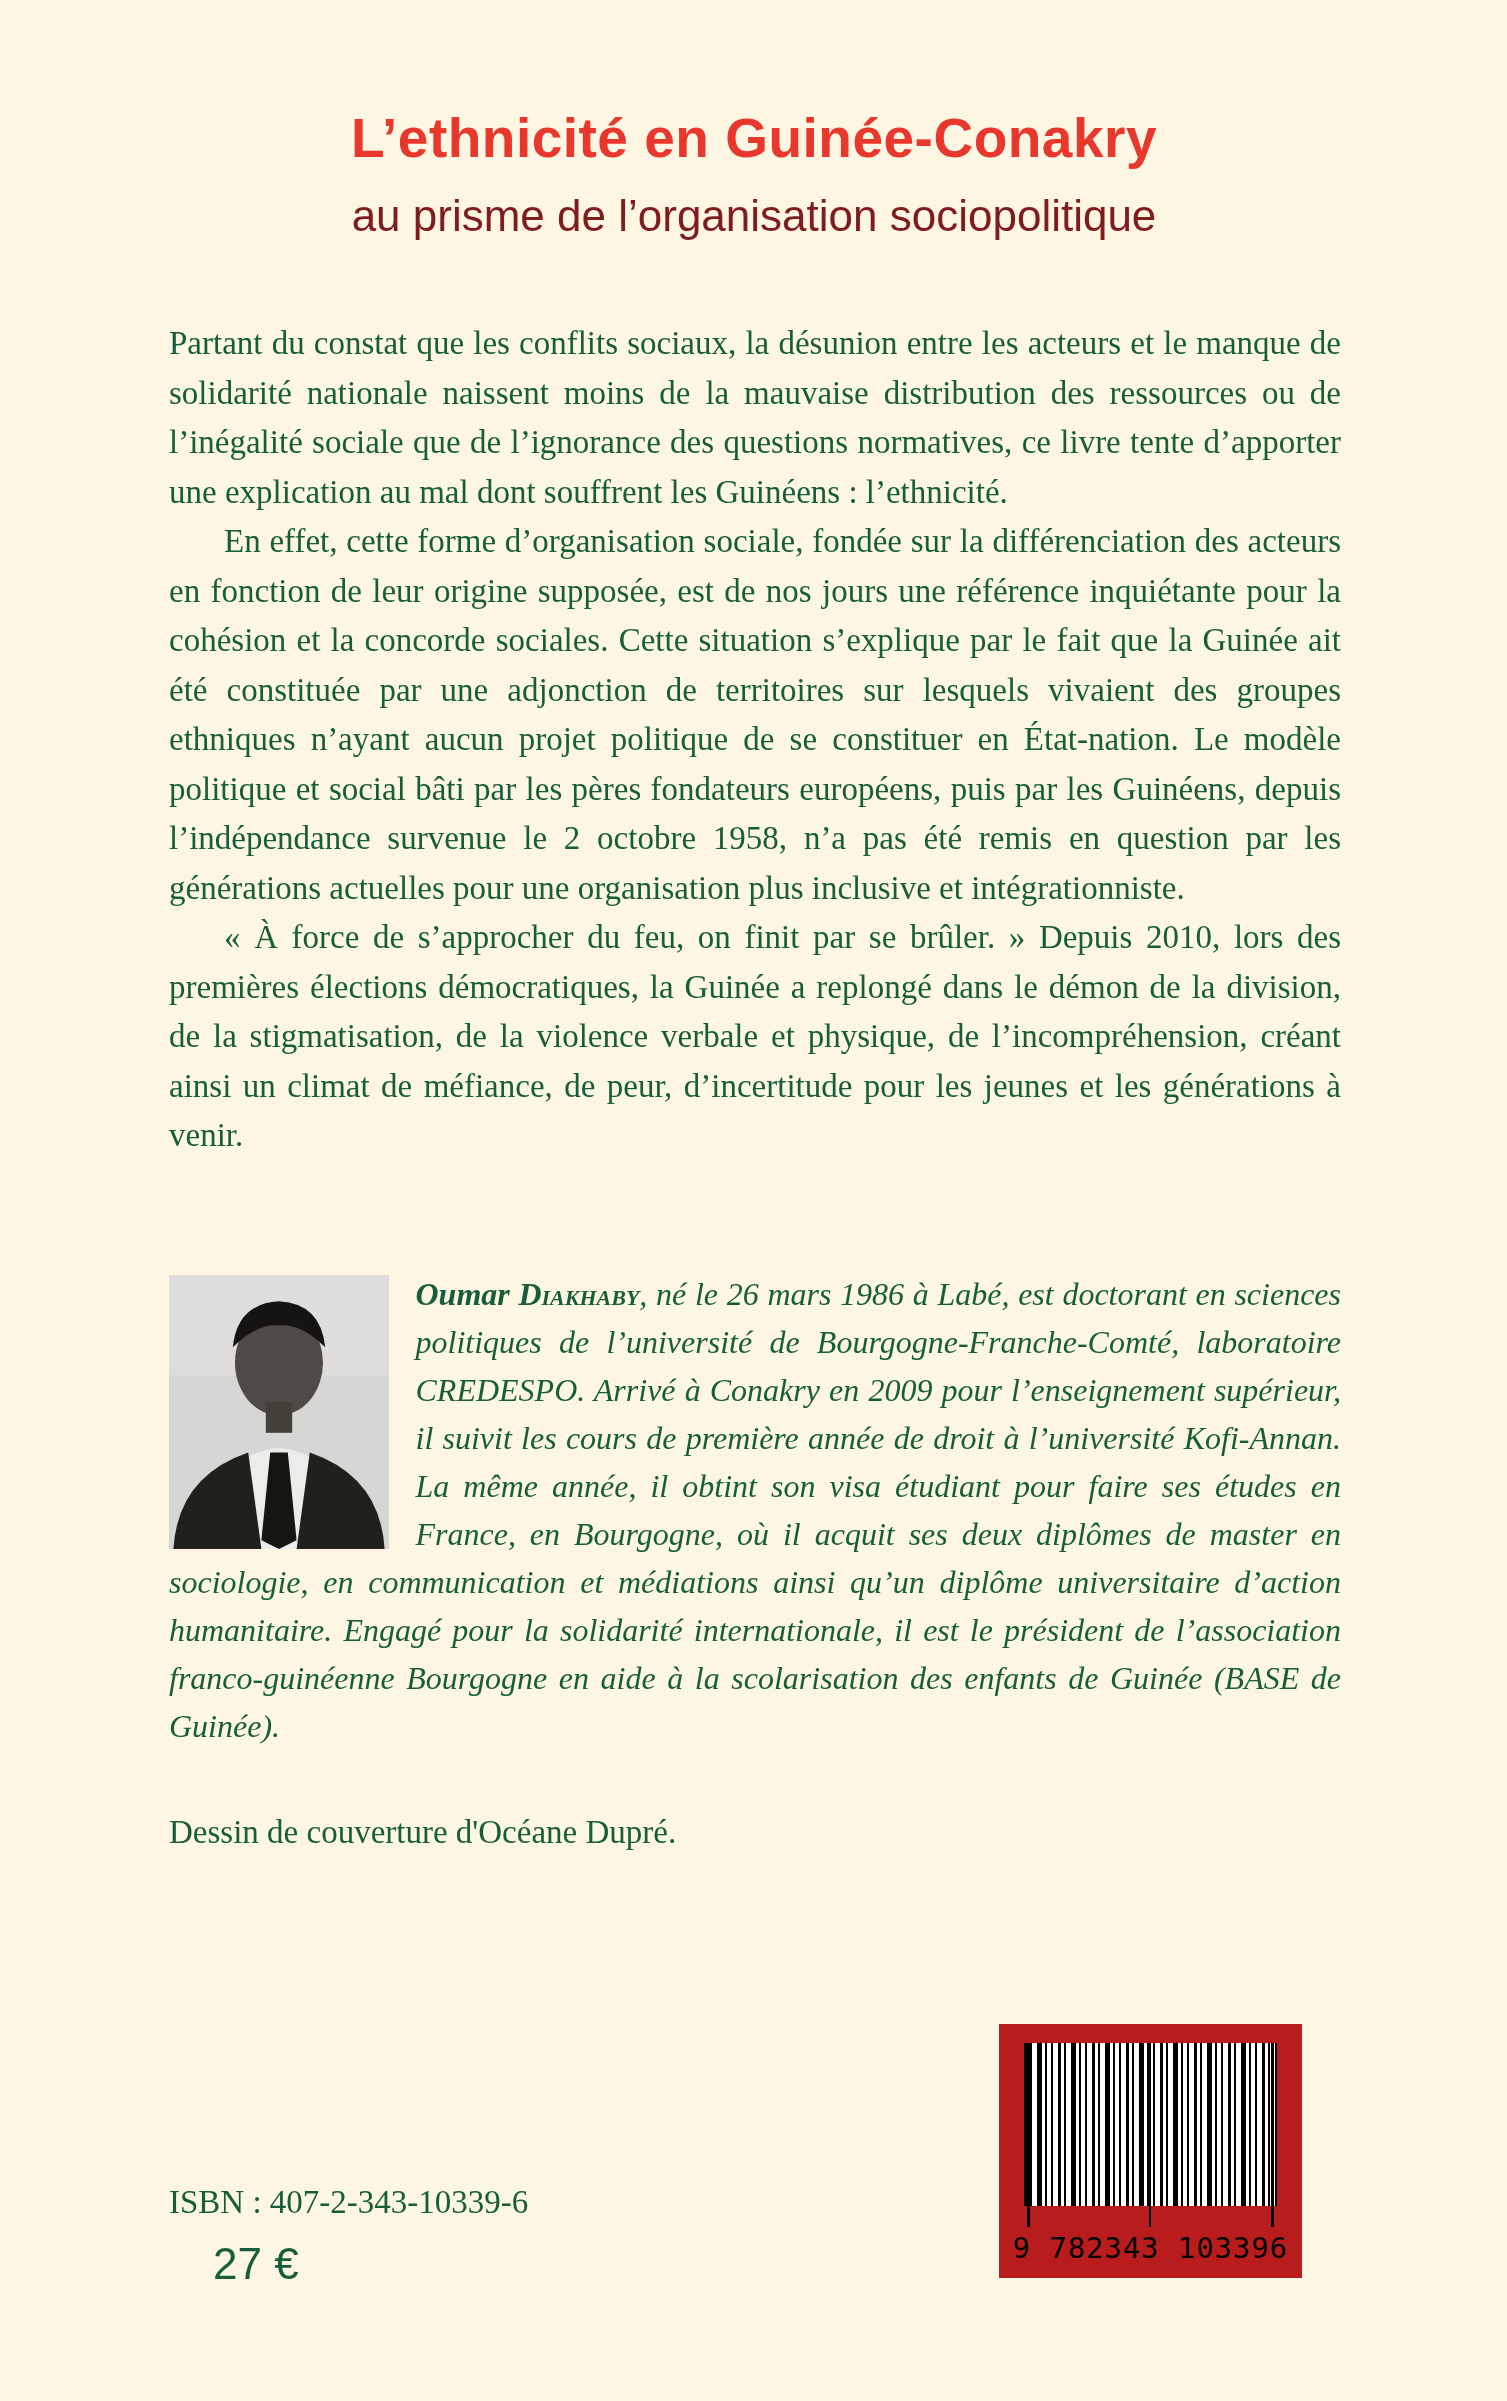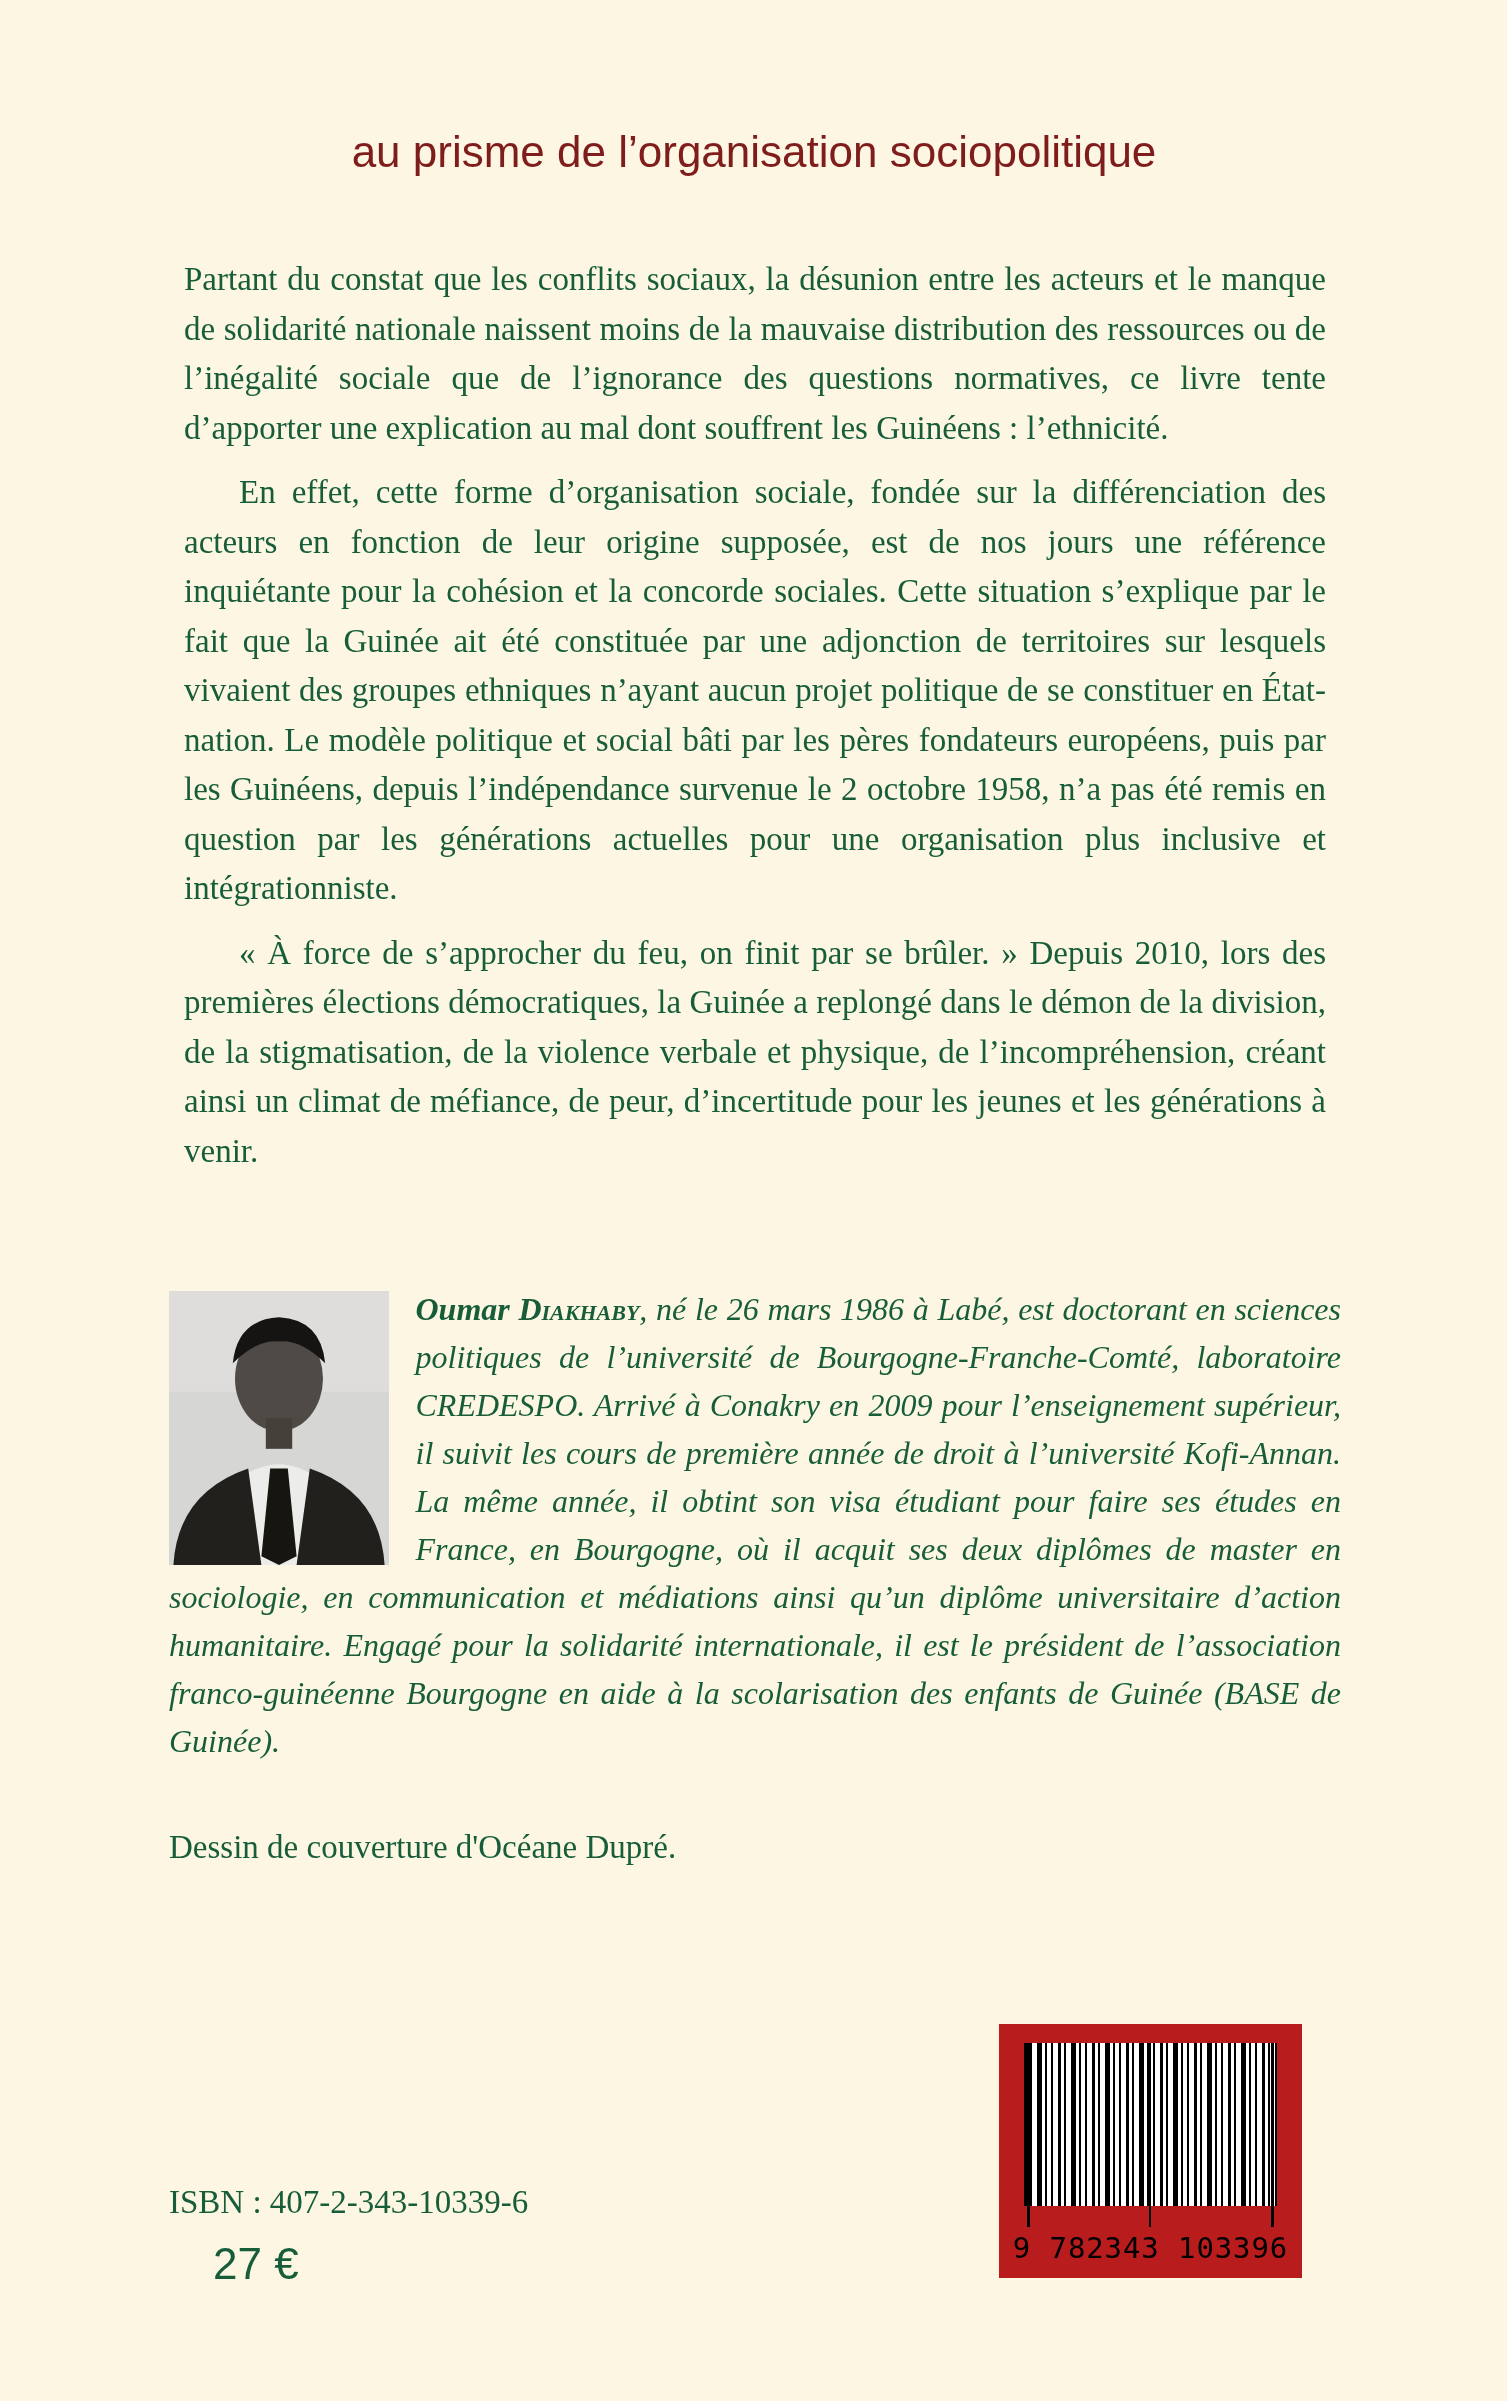--- a/index.html
+++ b/index.html
@@ -38,21 +38,21 @@
   }
 
   
   .synopsis {
     margin: 78px 167px 0 169px;
     font-size: 33px;
     line-height: 1.5;
     text-align: justify;
   }
   .synopsis p {
-    margin: 15px;
+    margin: 0;
   }
   .synopsis p.indented {
     text-indent: 55px;
   }
 
   
   .bio {
     margin: 109px 167px 0 169px;
     font-size: 32px;
     line-height: 1.5;
@@ -142,20 +142,21 @@
     color: #000;
     white-space: nowrap;
   }
 </style>
 </head>
 <body>
 
 <div class="page">
 
   <div class="title-block">
+    <h1 class="book-title">L’ethnicité en Guinée-Conakry</h1>
     <h2 class="book-subtitle">au prisme de l’organisation sociopolitique</h2>
   </div>
 
   <div class="synopsis">
     <p>Partant du constat que les conflits sociaux, la désunion entre les acteurs et le manque de solidarité nationale naissent moins de la mauvaise distribution des ressources ou de l’inégalité sociale que de l’ignorance des questions normatives, ce livre tente d’apporter une explication au mal dont souffrent les Guinéens : l’ethnicité.</p>
     <p class="indented">En effet, cette forme d’organisation sociale, fondée sur la différenciation des acteurs en fonction de leur origine supposée, est de nos jours une référence inquiétante pour la cohésion et la concorde sociales. Cette situation s’explique par le fait que la Guinée ait été constituée par une adjonction de territoires sur lesquels vivaient des groupes ethniques n’ayant aucun projet politique de se constituer en État-nation. Le modèle politique et social bâti par les pères fondateurs européens, puis par les Guinéens, depuis l’indépendance survenue le 2 octobre 1958, n’a pas été remis en question par les générations actuelles pour une organisation plus inclusive et intégrationniste.</p>
     <p class="indented">« À force de s’approcher du feu, on finit par se brûler. » Depuis 2010, lors des premières élections démocratiques, la Guinée a replongé dans le démon de la division, de la stigmatisation, de la violence verbale et physique, de l’incompréhension, créant ainsi un climat de méfiance, de peur, d’incertitude pour les jeunes et les générations à venir.</p>
   </div>
 
   <div class="bio">

